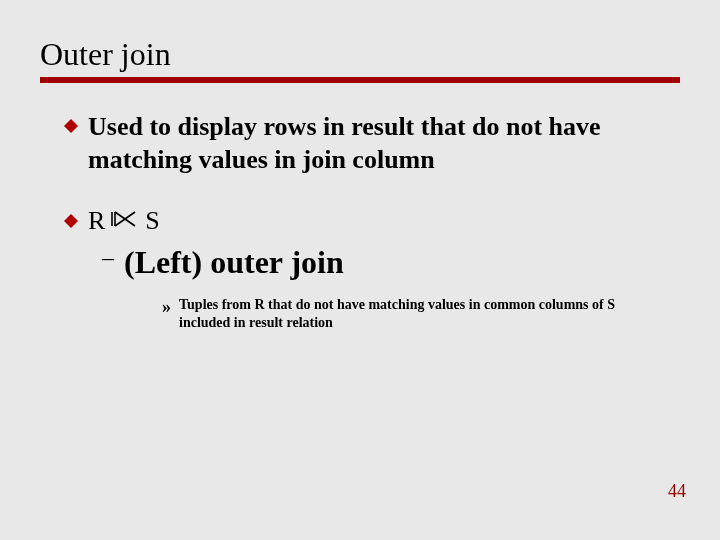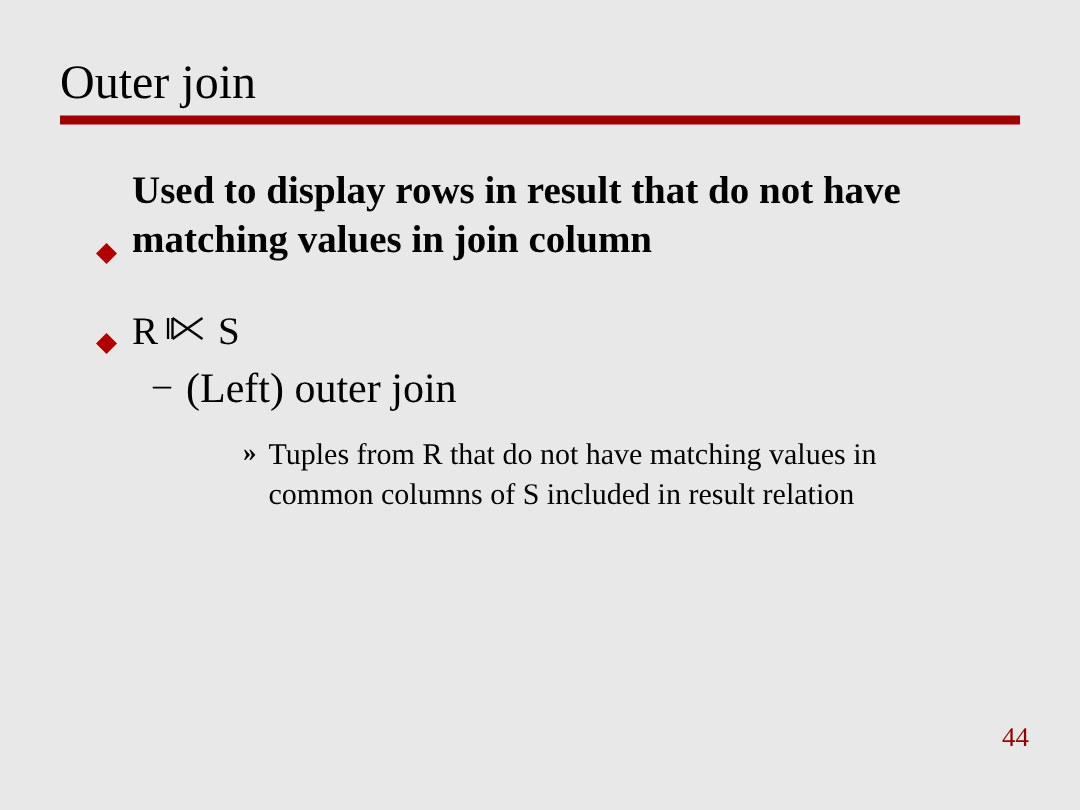--- a/index.html
+++ b/index.html
@@ -26,21 +26,21 @@
     padding-bottom: 4px;
     border-bottom: 6px solid #a00000;
     margin-bottom: 28px;
   }
   .level1 {
     margin-left: 24px;
     margin-bottom: 30px;
   }
   .bullet-row {
     display: flex;
-    align-items: flex-end;
+    align-items: flex-start;
   }
   .diamond {
     flex: 0 0 auto;
     margin-right: 10px;
     margin-top: 8px;
   }
   .diamond svg {
     display: block;
   }
   .b1-text {
@@ -69,41 +69,41 @@
     display: flex;
     align-items: flex-start;
   }
   .dash {
     font-size: 24px;
     font-weight: normal;
     margin-right: 10px;
     line-height: 1.3;
   }
   .l2-text {
-    font-size: 28px;
-    font-weight: normal;
+    font-size: 32px;
+    font-weight: bold;
     line-height: 1.3;
   }
   .level3 {
     margin-left: 60px;
     margin-top: 12px;
   }
   .dbl-row {
     display: flex;
     align-items: flex-start;
   }
   .dbl {
     font-size: 18px;
     font-weight: bold;
     margin-right: 8px;
     line-height: 1.3;
   }
   .l3-text {
-    font-size: 20px;
-    font-weight: normal;
+    font-size: 14px;
+    font-weight: bold;
     line-height: 1.35;
     max-width: 480px;
   }
   .pagenum {
     position: absolute;
     right: 34px;
     bottom: 18px;
     font-size: 18px;
     color: #960000;
     font-family: "Times New Roman", Times, serif;

